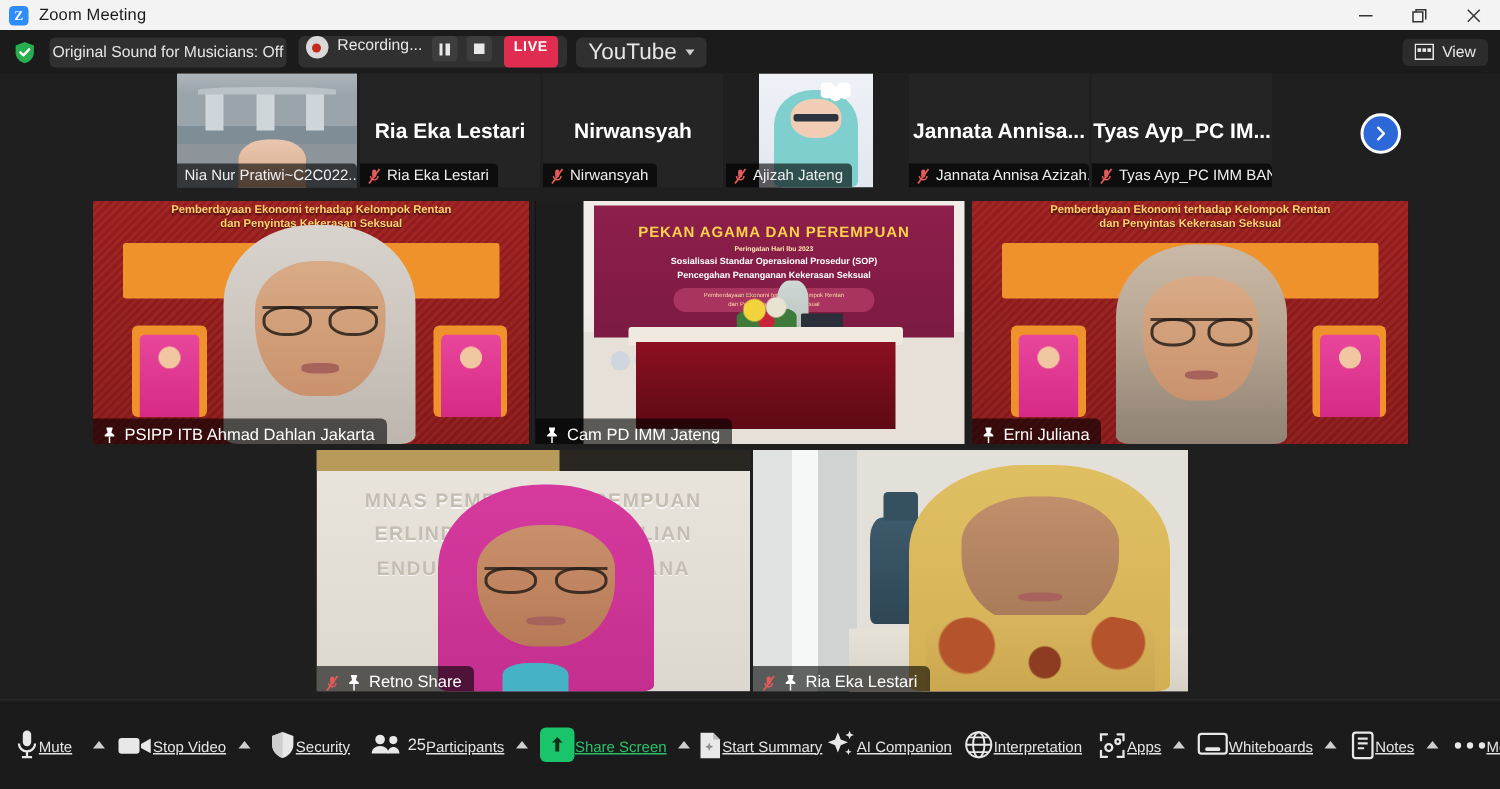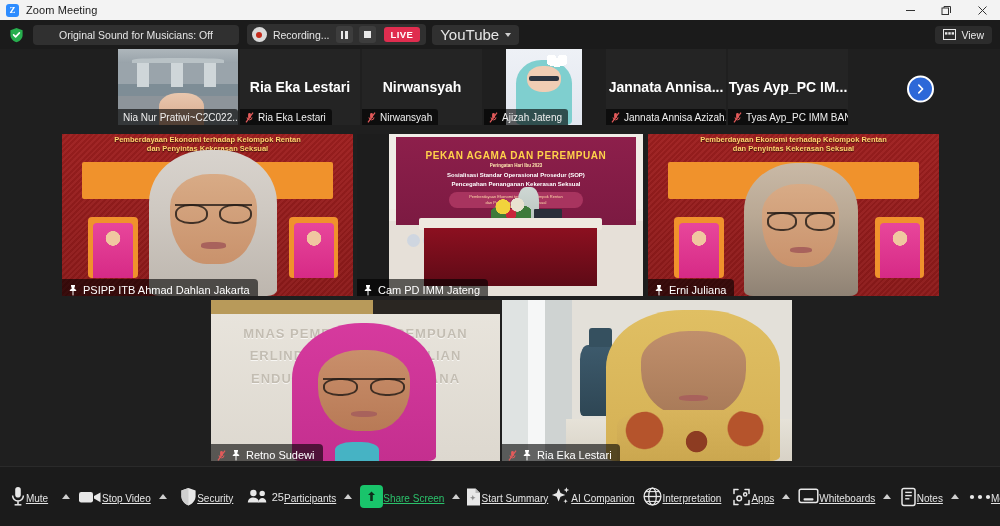--- a/index.html
+++ b/index.html
@@ -34,26 +34,26 @@
   .topbar {
     height: 29px; background: #1b1b1b; display: flex; align-items: center;
     padding: 0 8px; position: relative;
   }
   .shield-ok {
     width: 17px; height: 18px; margin-right: 8px; flex: none;
     display: flex; align-items: center; justify-content: center;
   }
   .pill {
     background: #303030; border-radius: 4px; height: 20px;
-    display: flex; align-items: center; padding: 0 26px;
+    display: flex; align-items: center; padding: 0 2px;
     font-size: 10.5px; color: #e6e6e6; white-space: nowrap;
   }
   .rec-group {
     background: #303030; border-radius: 4px; height: 21px; margin-left: 8px;
-    display: flex; align-items: center; padding: 0 6px 0 5px; gap: 6px;
+    display: flex; padding: 0 6px 0 5px; gap: 6px;
   }
   .rec-dot {
     width: 15px; height: 15px; border-radius: 50%; background: #d9d9d9;
     display: flex; align-items: center; justify-content: center; flex: none;
   }
   .rec-dot i { width: 6px; height: 6px; border-radius: 50%; background: #c42b1c; display: block; }
   .rec-label { font-size: 10.5px; color: #e6e6e6; }
   .rec-ctrl {
     width: 17px; height: 17px; border-radius: 3px; background: #3d3d3d;
     display: flex; align-items: center; justify-content: center;
@@ -575,21 +575,21 @@
       <div class="vname">
         <svg class="mic-off" style="width:9px;height:11px" viewBox="0 0 9 11">
           <path d="M4.5 1 a1.4 1.4 0 0 1 1.4 1.4 v2.6 a1.4 1.4 0 0 1 -2.8 0 v-2.6 a1.4 1.4 0 0 1 1.4 -1.4z" fill="#e45b5b"></path>
           <path d="M2 5.4 a2.5 2.5 0 0 0 5 0" fill="none" stroke="#e45b5b" stroke-width="1"></path>
           <line x1="1" y1="10.3" x2="8" y2="0.7" stroke="#e45b5b" stroke-width="1.2"></line>
         </svg>
         <svg class="pin-ic" viewBox="0 0 10 12">
           <path d="M3 1 h4 v1 l-.8 2.4 2 1.6 v1 H1.8 v-1 l2-1.6 L3 2 Z" fill="#fff"></path>
           <line x1="5" y1="7" x2="5" y2="11.4" stroke="#fff" stroke-width="1"></line>
         </svg>
-        <span>Retno Sudewi</span>
+        <span>Retno Share</span>
       </div>
     </div>
 
     <div class="vtile" style="left:502px; top:171px; width:290px; height:161px;">
       <div class="room-bg">
         <div class="shelf"></div>
         <div class="jug"></div>
       </div>
       <div class="yellow-person">
         <div class="face" style="left:20%;right:20%;top:14%;height:56%;

